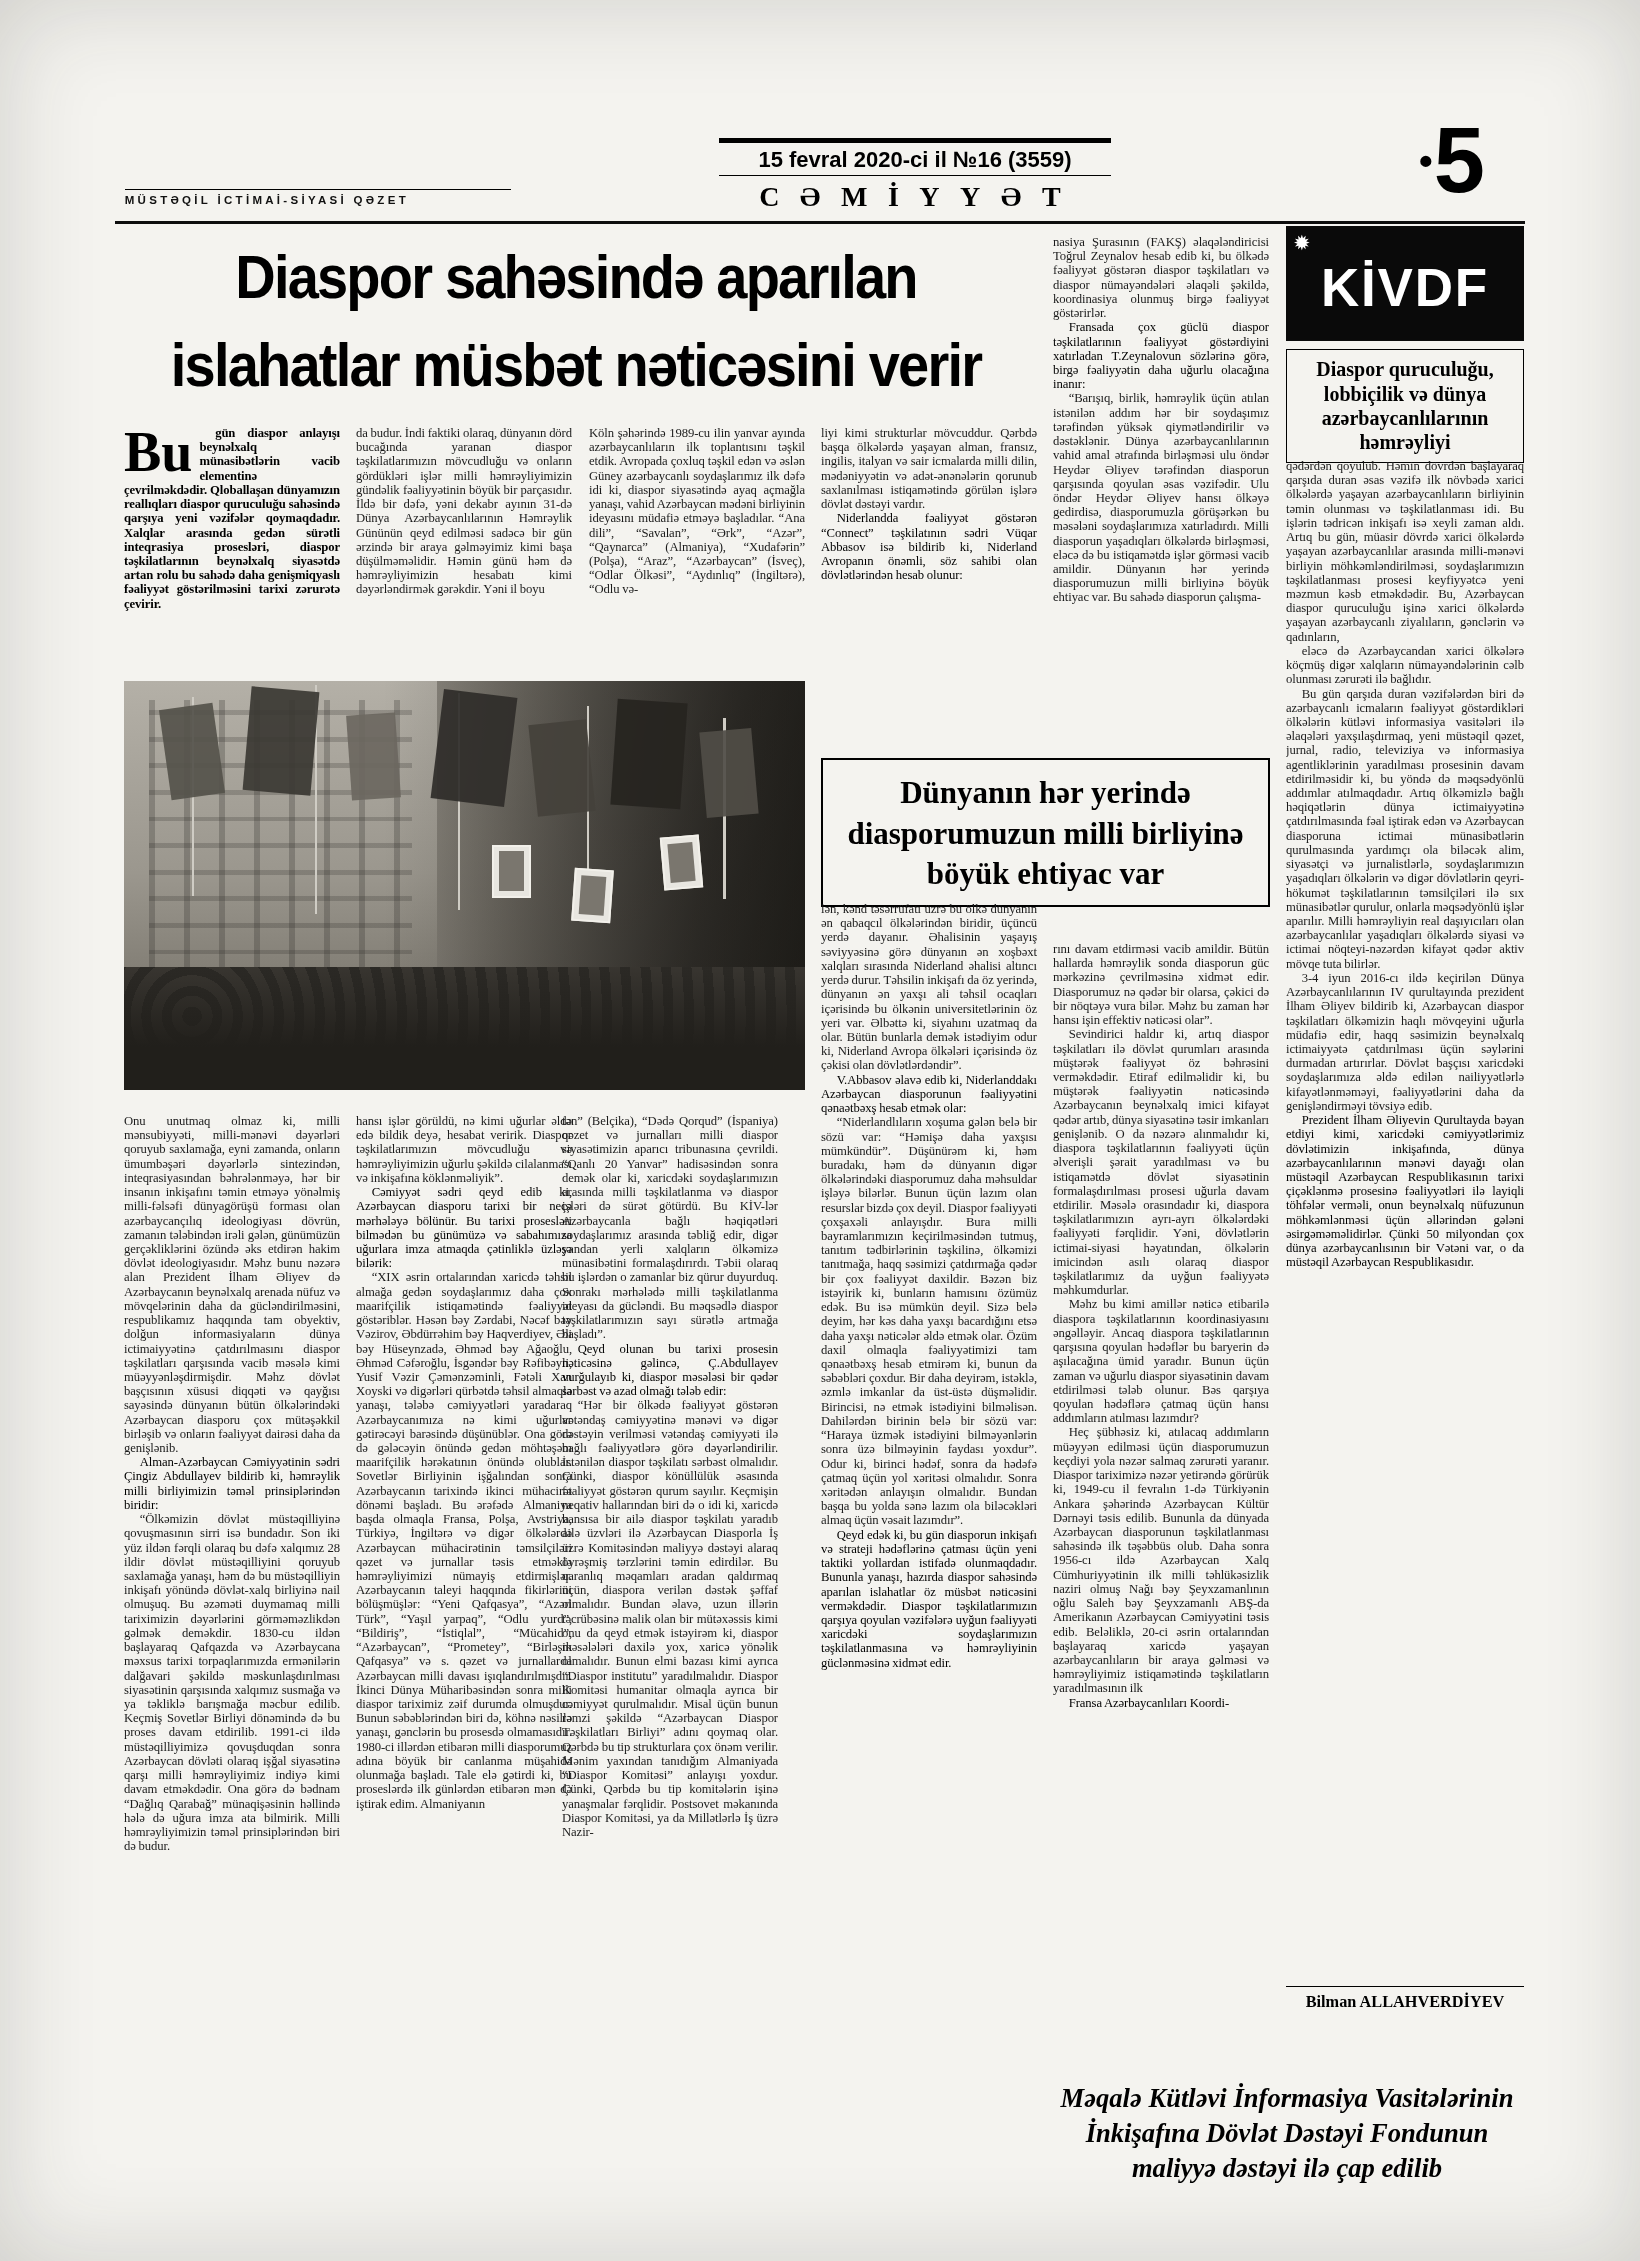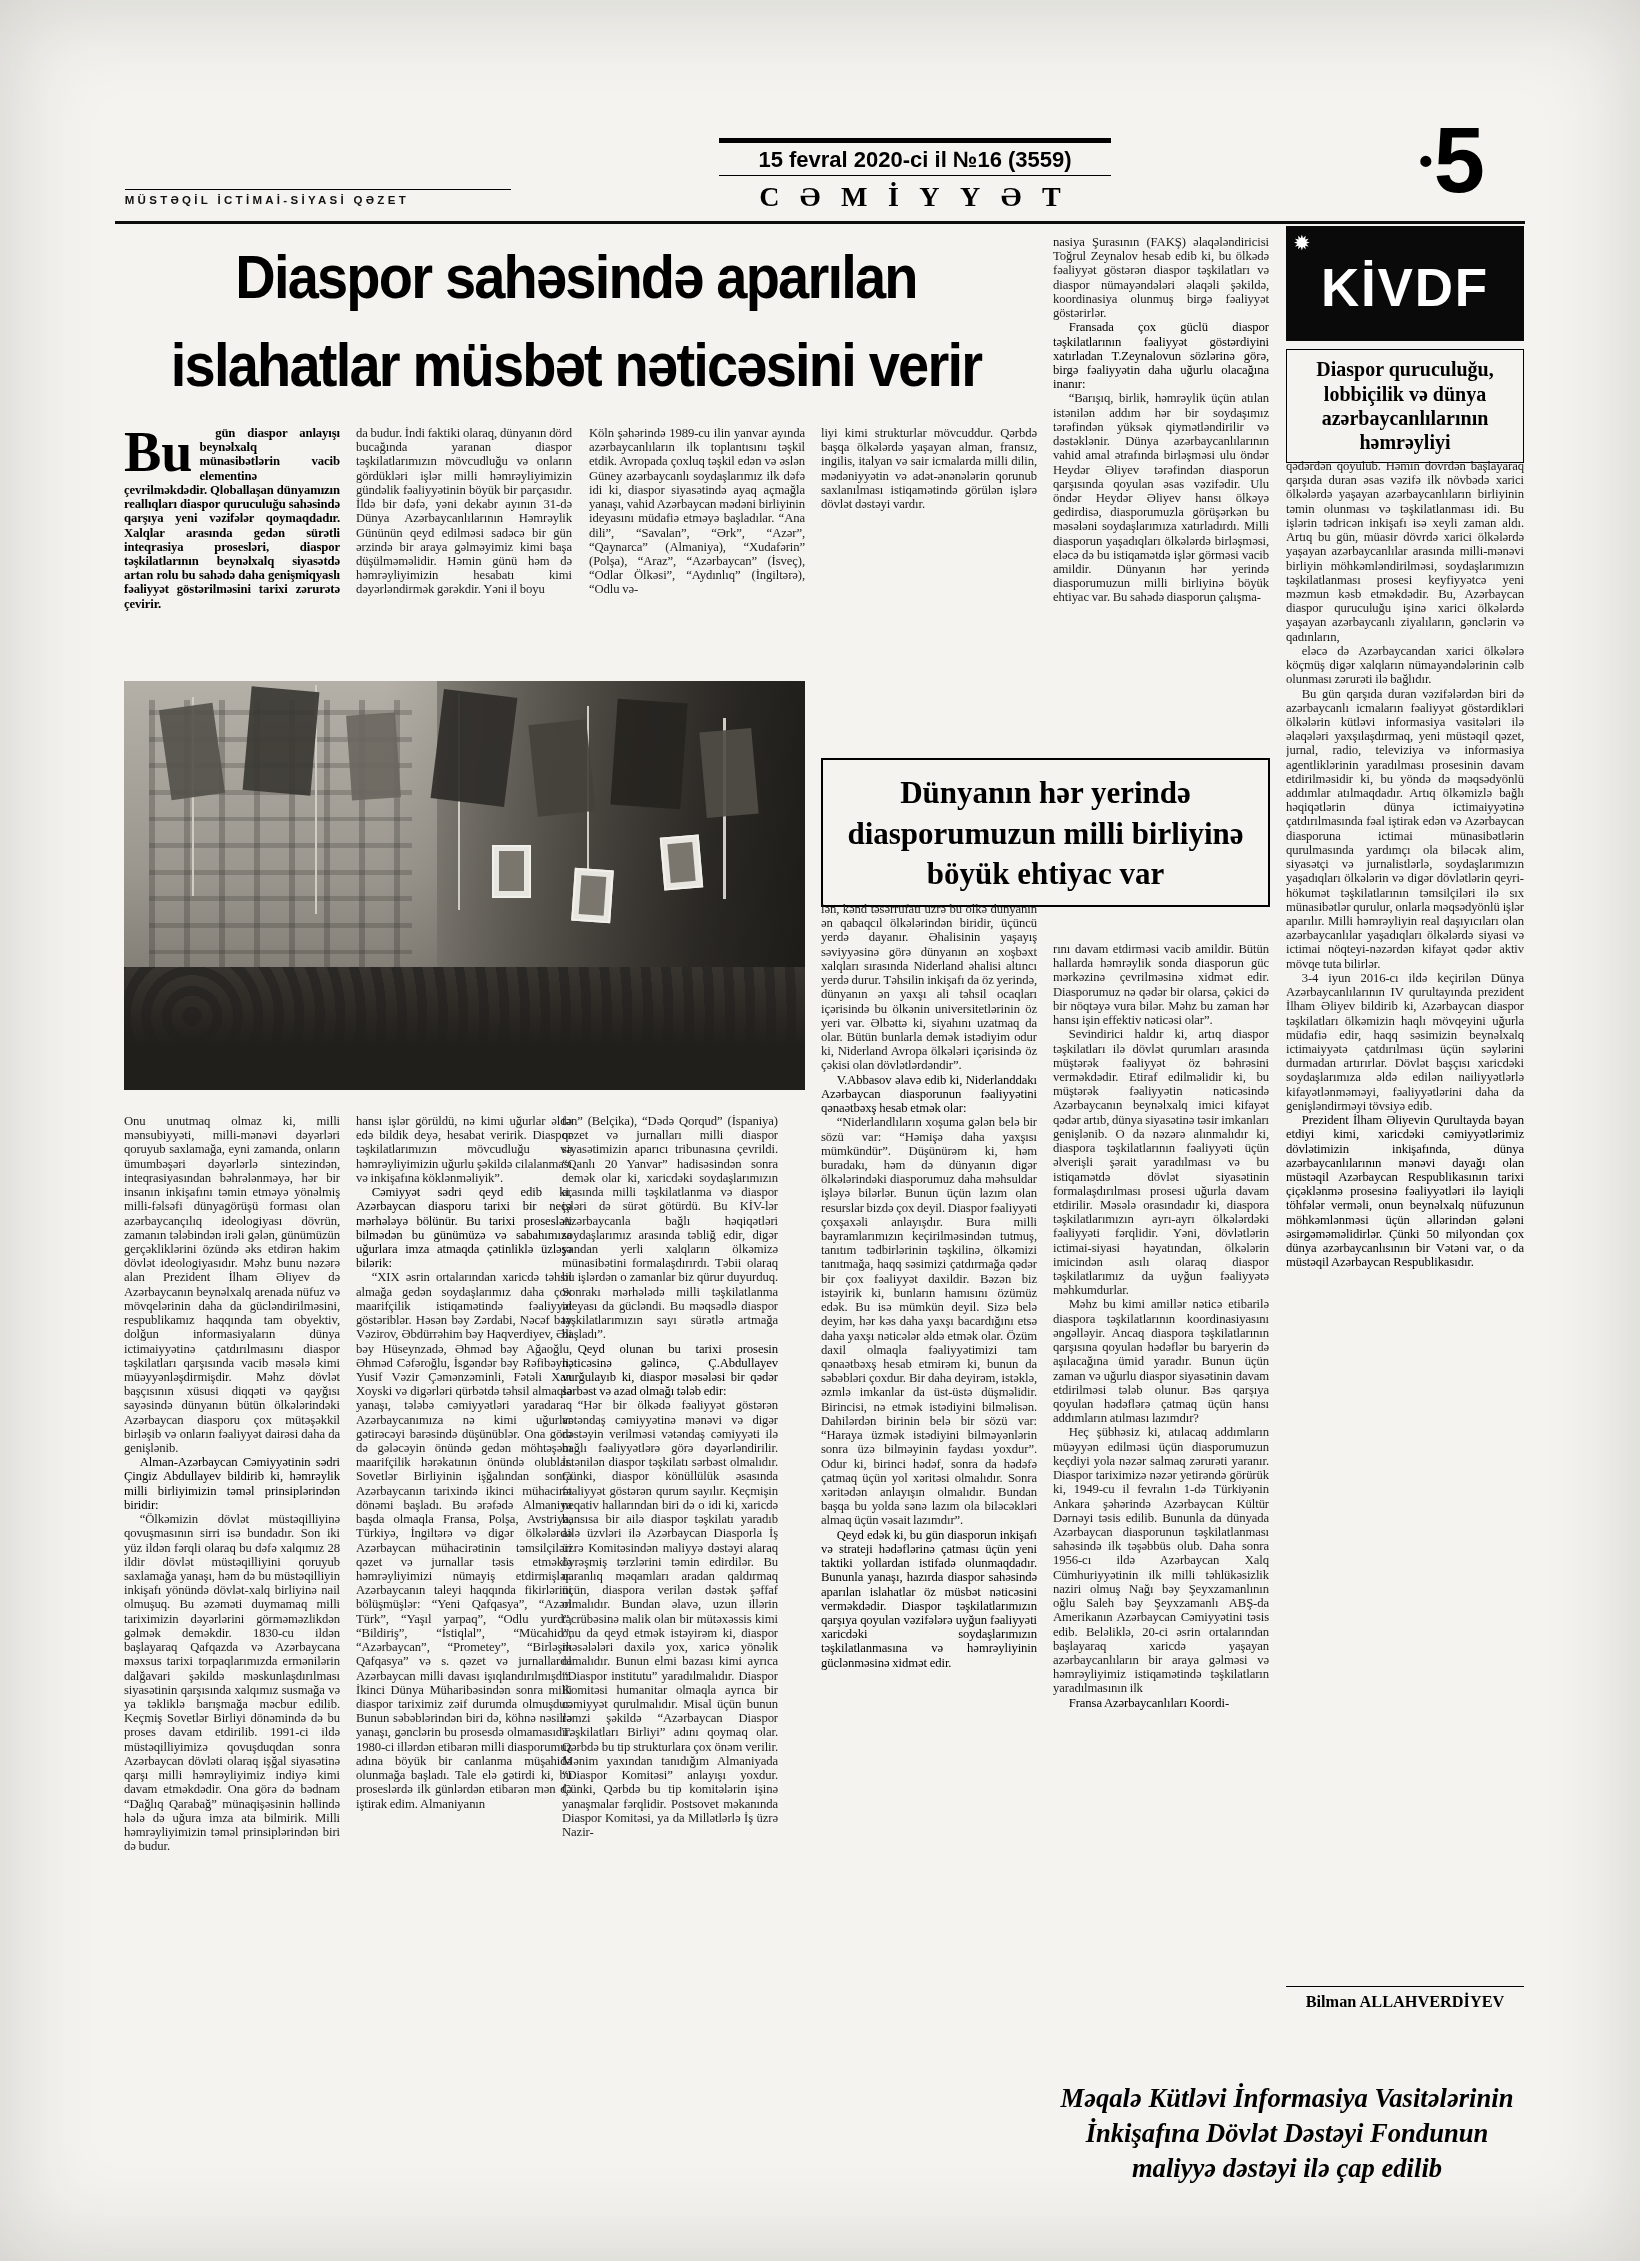--- a/index.html
+++ b/index.html
@@ -127,20 +127,21 @@
   <p>gün diaspor anlayışı beynəlxalq münasibətlərin vacib elementinə çevrilməkdədir. Qloballaşan dünyamızın reallıqları diaspor quruculuğu sahəsində qarşıya yeni vəzifələr qoymaqdadır. Xalqlar arasında gedən sürətli inteqrasiya prosesləri, diaspor təşkilatlarının beynəlxalq siyasətdə artan rolu bu sahədə daha genişmiqyaslı fəaliyyət göstərilməsini tarixi zərurətə çevirir.</p>
     </div>
   <div class="col lead-c2">
       <p>da budur. İndi faktiki olaraq, dünyanın dörd bucağında yaranan diaspor təşkilatlarımızın mövcudluğu və onların gördükləri işlər milli həmrəyliyimizin gündəlik fəaliyyətinin böyük bir parçasıdır. İldə bir dəfə, yəni dekabr ayının 31-də Dünya Azərbaycanlılarının Həmrəylik Gününün qeyd edilməsi sadəcə bir gün ərzində bir araya gəlməyimiz kimi başa düşülməməlidir. Həmin günü həm də həmrəyliyimizin hesabatı kimi dəyərləndirmək gərəkdir. Yəni il boyu</p>
     </div>
   <div class="col lead-c3">
       <p>Köln şəhərində 1989-cu ilin yanvar ayında azərbaycanlıların ilk toplantısını təşkil etdik. Avropada çoxluq təşkil edən və əslən Güney azərbaycanlı soydaşlarımız ilk dəfə idi ki, diaspor siyasətində ayaq açmağla yanaşı, vahid Azərbaycan mədəni birliyinin ideyasını müdafiə etməyə başladılar. “Ana dili”, “Savalan”, “Ərk”, “Azər”, “Qaynarca” (Almaniya), “Xudafərin” (Polşa), “Araz”, “Azərbaycan” (İsveç), “Odlar Ölkəsi”, “Aydınlıq” (İngiltərə), “Odlu və-</p>
     </div>
   <div class="col lead-c4">
       <p>liyi kimi strukturlar mövcuddur. Qərbdə başqa ölkələrdə yaşayan alman, fransız, ingilis, italyan və sair icmalarda milli dilin, mədəniyyətin və adət-ənənələrin qorunub saxlanılması istiqamətində görülən işlərə dövlət dəstəyi vardır.</p>
+      <p class="bold">Niderlandda fəaliyyət göstərən “Connect” təşkilatının sədri Vüqar Abbasov isə bildirib ki, Niderland Avropanın önəmli, söz sahibi olan dövlətlərindən hesab olunur:</p>
     </div>
   <div class="col lead-c5">
       <p>nasiya Şurasının (FAKŞ) əlaqələndiricisi Toğrul Zeynalov hesab edib ki, bu ölkədə fəaliyyət göstərən diaspor təşkilatları və diaspor nümayəndələri əlaqəli şəkildə, koordinasiya olunmuş birgə fəaliyyət göstərirlər.</p>
       <p class="bold">Fransada çox güclü diaspor təşkilatlarının fəaliyyət göstərdiyini xatırladan T.Zeynalovun sözlərinə görə, birgə fəaliyyətin daha uğurlu olacağına inanır:</p>
       <p>“Barışıq, birlik, həmrəylik üçün atılan istənilən addım hər bir soydaşımız tərəfindən yüksək qiymətləndirilir və dəstəklənir. Dünya azərbaycanlılarının vahid amal ətrafında birləşməsi ulu öndər Heydər Əliyev tərəfindən diasporun qarşısında qoyulan əsas vəzifədir. Ulu öndər Heydər Əliyev hansı ölkəyə gedirdisə, diasporumuzla görüşərkən bu məsələni soydaşlarımıza xatırladırdı. Milli diasporun yaşadıqları ölkələrdə birləşməsi, eləcə də bu istiqamətdə işlər görməsi vacib amildir. Dünyanın hər yerində diasporumuzun milli birliyinə böyük ehtiyac var. Bu sahədə diasporun çalışma-</p>
     </div>
 
   <div class="kivdf-box">
     <span class="kivdf-icon">✹</span>
     <div class="kivdf-logo">KİVDF</div>

